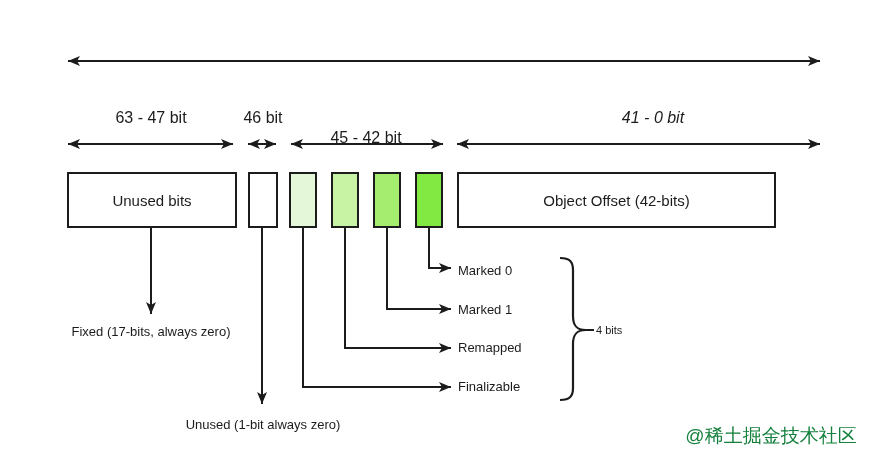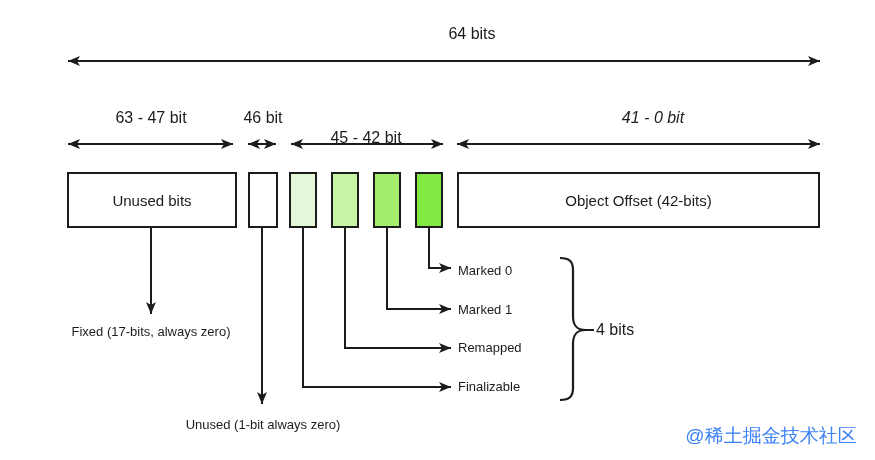--- a/index.html
+++ b/index.html
@@ -20,34 +20,34 @@
   
   #lbl-r0{left:71px;top:109px;width:160px;}
   #lbl-r1{left:203px;top:109px;width:120px;}
   #lbl-r2{left:286px;top:109px;width:160px;margin-top:20px;}
   #lbl-r3{left:573px;top:109px;width:160px;font-style:italic;}
   
   #box-unused{left:67px;width:170px;}
   #box-46{left:248px;width:30px;}
   .flagbox{position:absolute;top:172px;height:56px;width:28px;box-sizing:border-box;border:2px solid #1c1c1c;}
   #flag-0{left:289px;} #flag-1{left:331px;} #flag-2{left:373px;} #flag-3{left:415px;}
-  #box-offset{left:457px;width:363px;}
+  #box-offset{left:457px;width:319px;}
   
   .ann{position:absolute;font-size:13px;line-height:18px;white-space:nowrap;}
   #lbl-fixed{left:30px;top:323px;width:242px;text-align:center;}
   #lbl-unusedbit{left:142px;top:416px;width:242px;text-align:center;}
   #lbl-marked0{left:458px;top:262px;}
   #lbl-marked1{left:458px;top:301px;}
   #lbl-remapped{left:458px;top:339px;}
   #lbl-finalizable{left:458px;top:378px;}
-  #lbl-4bits{left:596px;top:321px;font-size:16px;}
+  #lbl-4bits{left:596px;top:321px;font-size:11px;}
   
   #watermark{
     position:absolute;left:676px;top:423px;width:190px;text-align:center;
-    font-size:19px;color:#3b82f6;white-space:nowrap;
+    font-size:19px;color:#15803d;white-space:nowrap;
   }
 </style>
 </head>
 <body>
 
 <div class="canvas">
 
   <svg class="lines" width="875" height="460" viewBox="0 0 875 460">
     <defs>
       <marker id="mR" markerUnits="userSpaceOnUse" markerWidth="13" markerHeight="10" refX="12" refY="5" orient="0">
@@ -69,21 +69,20 @@
       <line x1="151" y1="228" x2="151" y2="314" marker-end="url(#mD)"></line>
       <line x1="262" y1="228" x2="262" y2="404" marker-end="url(#mD)"></line>
       <polyline points="303,228 303,387 451,387" marker-end="url(#mR)"></polyline>
       <polyline points="345,228 345,348 451,348" marker-end="url(#mR)"></polyline>
       <polyline points="387,228 387,309 451,309" marker-end="url(#mR)"></polyline>
       <polyline points="429,228 429,268 451,268" marker-end="url(#mR)"></polyline>
       <path stroke-width="2.2" d="M560,258 C570,258 573,262 573,270 L573,316 C573,325 576,330 586,330 C576,330 573,335 573,344 L573,388 C573,396 570,400 560,400 M586,330 L594,330"></path>
     </g>
   </svg>
 
-  <div class="lbl" id="lbl-total">64 bits</div>
 
   <div class="lbl" id="lbl-r0">63 - 47 bit</div>
   <div class="lbl" id="lbl-r1">46 bit</div>
   <div class="lbl" id="lbl-r2">45 - 42 bit</div>
   <div class="lbl" id="lbl-r3">41 - 0 bit</div>
 
   <div class="box" id="box-unused">Unused bits</div>
   <div class="box" id="box-46"></div>
   <div class="flagbox" id="flag-0" style="background: rgb(228, 247, 217);"></div>
   <div class="flagbox" id="flag-1" style="background: rgb(200, 242, 164);"></div>

